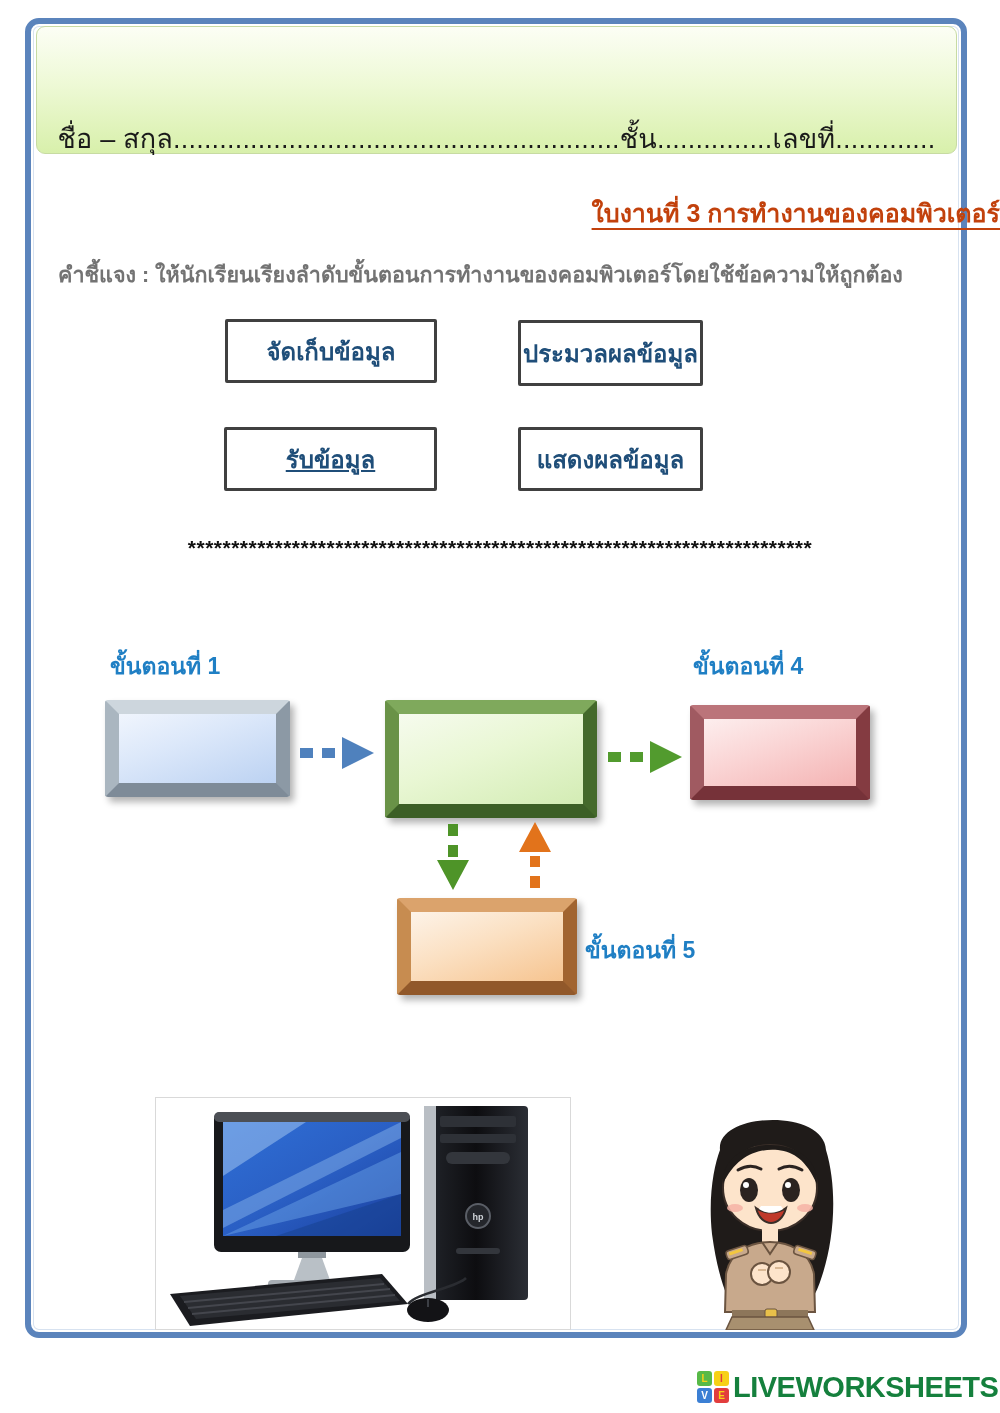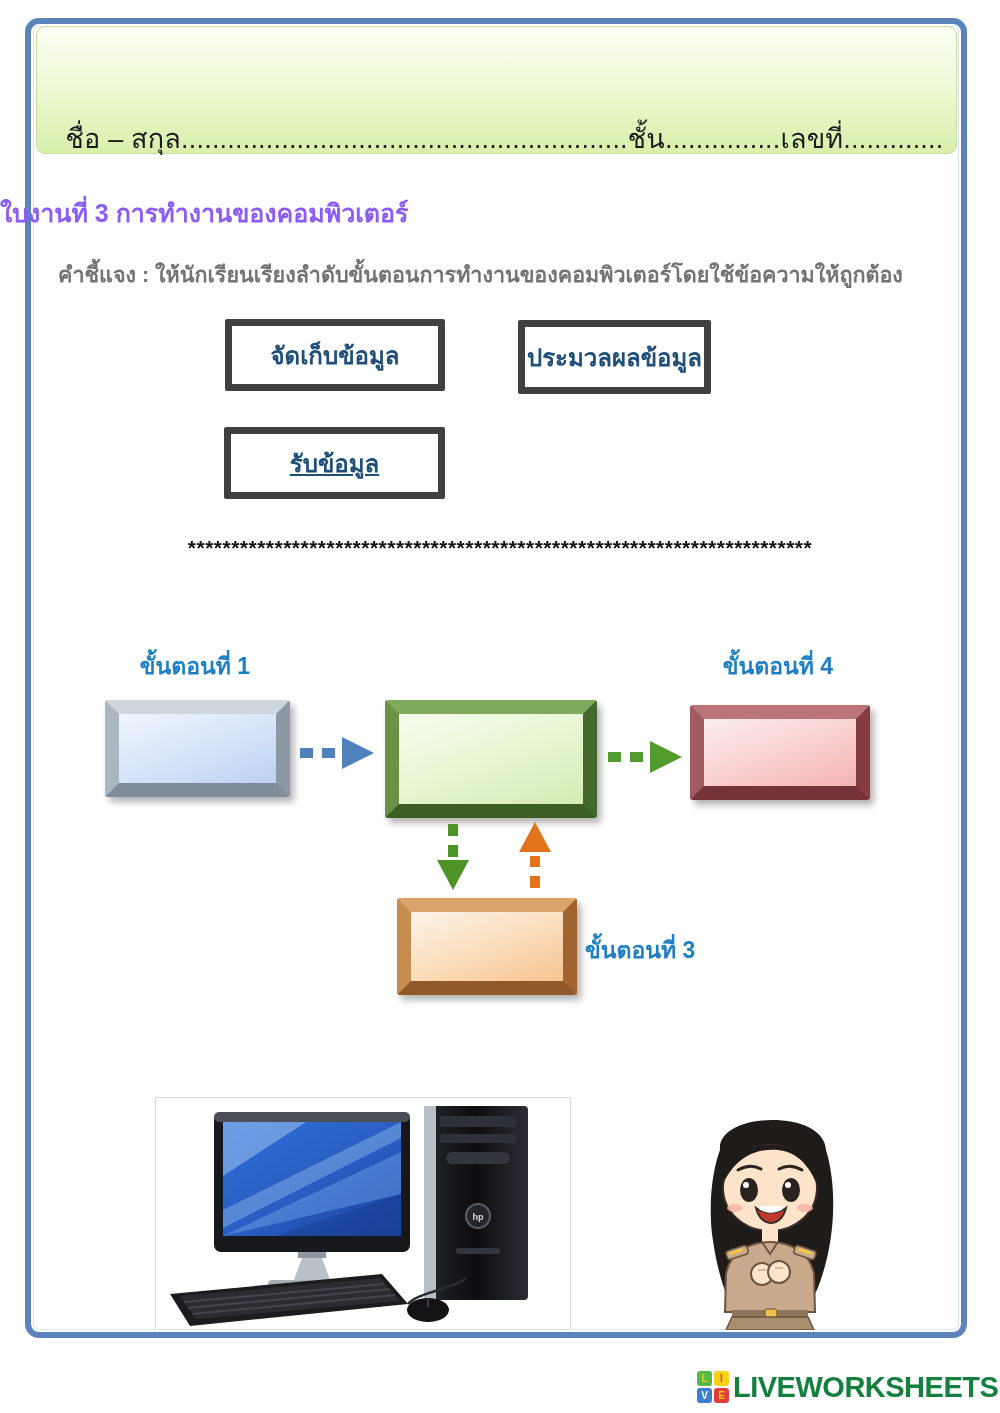--- a/index.html
+++ b/index.html
@@ -15,47 +15,47 @@
     background:#ffffff;
   }
   
   .header-box{
     position:absolute;left:36px;top:26px;width:919px;height:126px;
     border-radius:9px;border:1px solid #c7dba2;
     background:linear-gradient(180deg,#fcfef5 0%,#eef9d6 45%,#d8f0ab 100%);
   }
   .name-line{
     position:absolute;left:0;top:90px;width:100%;text-align:center;
-    font-size:27px;color:#1a1a1a;letter-spacing:0.2px;white-space:nowrap;padding-left:8px;
+    font-size:27px;color:#1a1a1a;letter-spacing:0.2px;white-space:nowrap;
   }
   .title{
-    position:absolute;left:0;top:193px;width:100%;text-align:left;
-    font-size:25px;font-weight:bold;color:#8b5cf6;
-    text-underline-offset:6px;text-decoration-thickness:2px;
+    position:absolute;left:0;top:193px;width:100%;text-align:right;
+    font-size:25px;font-weight:bold;color:#c2410c;
+    text-decoration:underline;text-underline-offset:6px;text-decoration-thickness:2px;
   }
   .instruction{
     position:absolute;left:58px;top:257px;width:860px;
     font-size:21.5px;font-weight:bold;color:#737373;
   }
   
   .word-card{
-    position:absolute;border:7px solid #404040;background:#ffffff;
+    position:absolute;border:3px solid #404040;background:#ffffff;
     display:flex;align-items:center;justify-content:center;
     font-size:24px;font-weight:bold;color:#1f4e79;border-radius:2px;
   }
   .wc-a{left:225px;top:319px;width:206px;height:58px;}
   .wc-b{left:518px;top:320px;width:179px;height:60px;text-align:right;}
   .wc-c{left:224px;top:427px;width:207px;height:58px;text-decoration:underline;}
   .wc-d{left:518px;top:427px;width:179px;height:58px;}
   .separator{
     position:absolute;left:0;top:536px;width:100%;text-align:center;
     font-size:21px;font-weight:bold;color:#111;letter-spacing:0.5px;white-space:nowrap;
   }
   .step-label{
-    position:absolute;width:170px;text-align:center;
+    position:absolute;width:170px;text-align:left;
     font-size:23px;font-weight:bold;color:#1f7fc4;white-space:nowrap;
   }
   .sl-1{left:110px;top:648px;}
   .sl-2{left:403px;top:648px;}
   .sl-4{left:693px;top:648px;}
   .sl-3{left:585px;top:932px;text-align:left;width:170px;}
   
   .bevel{position:absolute;border-style:solid;border-width:14px;border-radius:3px;
     box-shadow:4px 5px 7px rgba(0,0,0,0.30);}
   .bevel-silver{left:105px;top:700px;width:157px;height:69px;
@@ -103,26 +103,27 @@
     <div class="name-line">ชื่อ – สกุล..........................................................ชั้น...............เลขที่.............</div>
   </div>
 
   <div class="title">ใบงานที่ 3  การทำงานของคอมพิวเตอร์</div>
 
   <div class="instruction">คำชี้แจง : ให้นักเรียนเรียงลำดับขั้นตอนการทำงานของคอมพิวเตอร์โดยใช้ข้อความให้ถูกต้อง</div>
 
   <div class="word-card wc-a">จัดเก็บข้อมูล</div>
   <div class="word-card wc-b">ประมวลผลข้อมูล</div>
   <div class="word-card wc-c">รับข้อมูล</div>
+  <div class="word-card wc-d">แสดงผลข้อมูล</div>
 
   <div class="separator">************************************************************************</div>
 
   <div class="step-label sl-1">ขั้นตอนที่ 1</div>
   <div class="step-label sl-4">ขั้นตอนที่ 4</div>
-  <div class="step-label sl-3">ขั้นตอนที่ 3</div>
+  <div class="step-label sl-3">ขั้นตอนที่ 5</div>
 
   <div class="bevel bevel-silver"></div>
   <div class="bevel bevel-green"></div>
   <div class="bevel bevel-red"></div>
   <div class="bevel bevel-orange"></div>
 
   <span class="arrow ar-blue">
     <svg width="78" height="36" viewBox="0 0 78 36">
       <line x1="2" y1="18" x2="44" y2="18" stroke="#4f81bd" stroke-width="10" stroke-dasharray="13 9"></line>
       <polygon points="44,2 76,18 44,34" fill="#4f81bd"></polygon>

